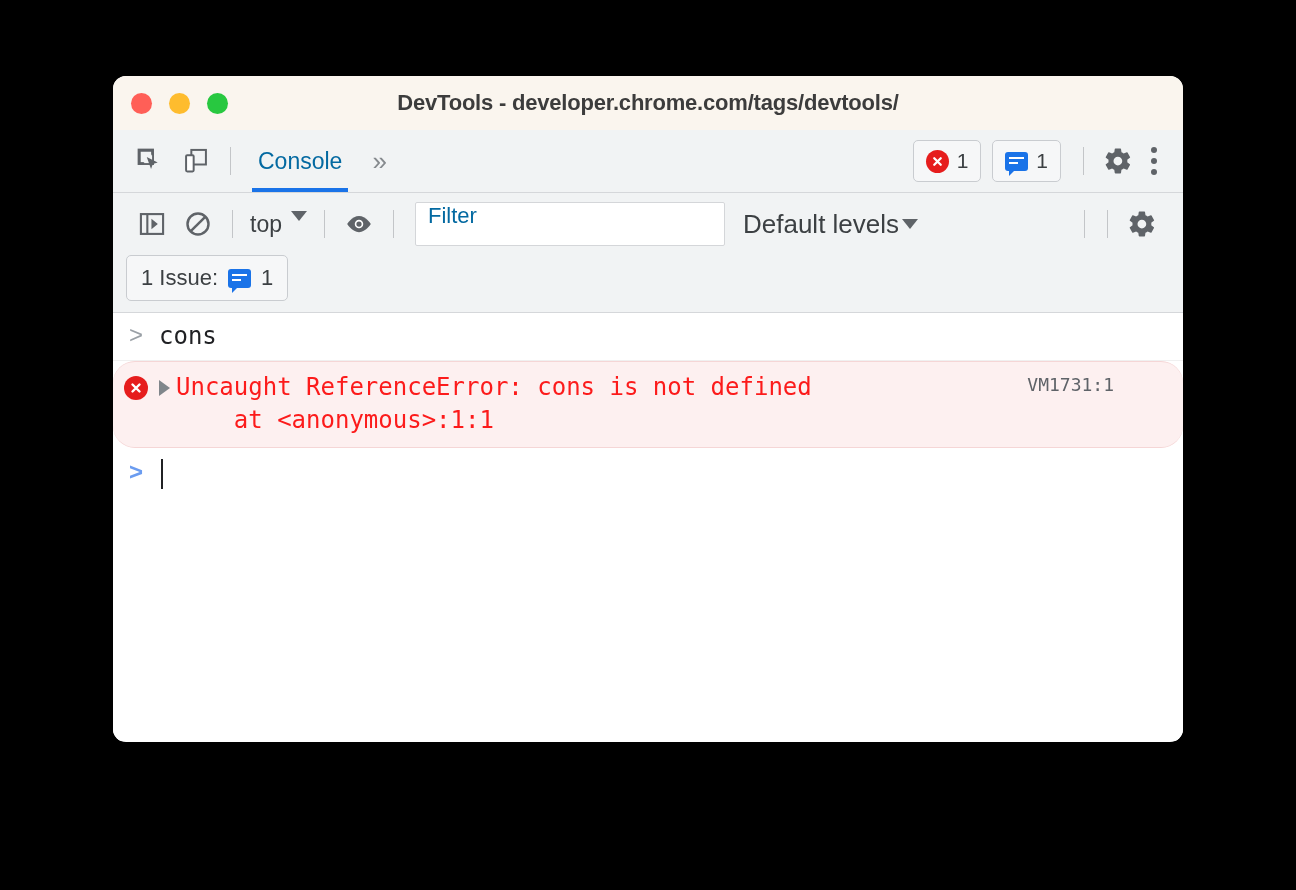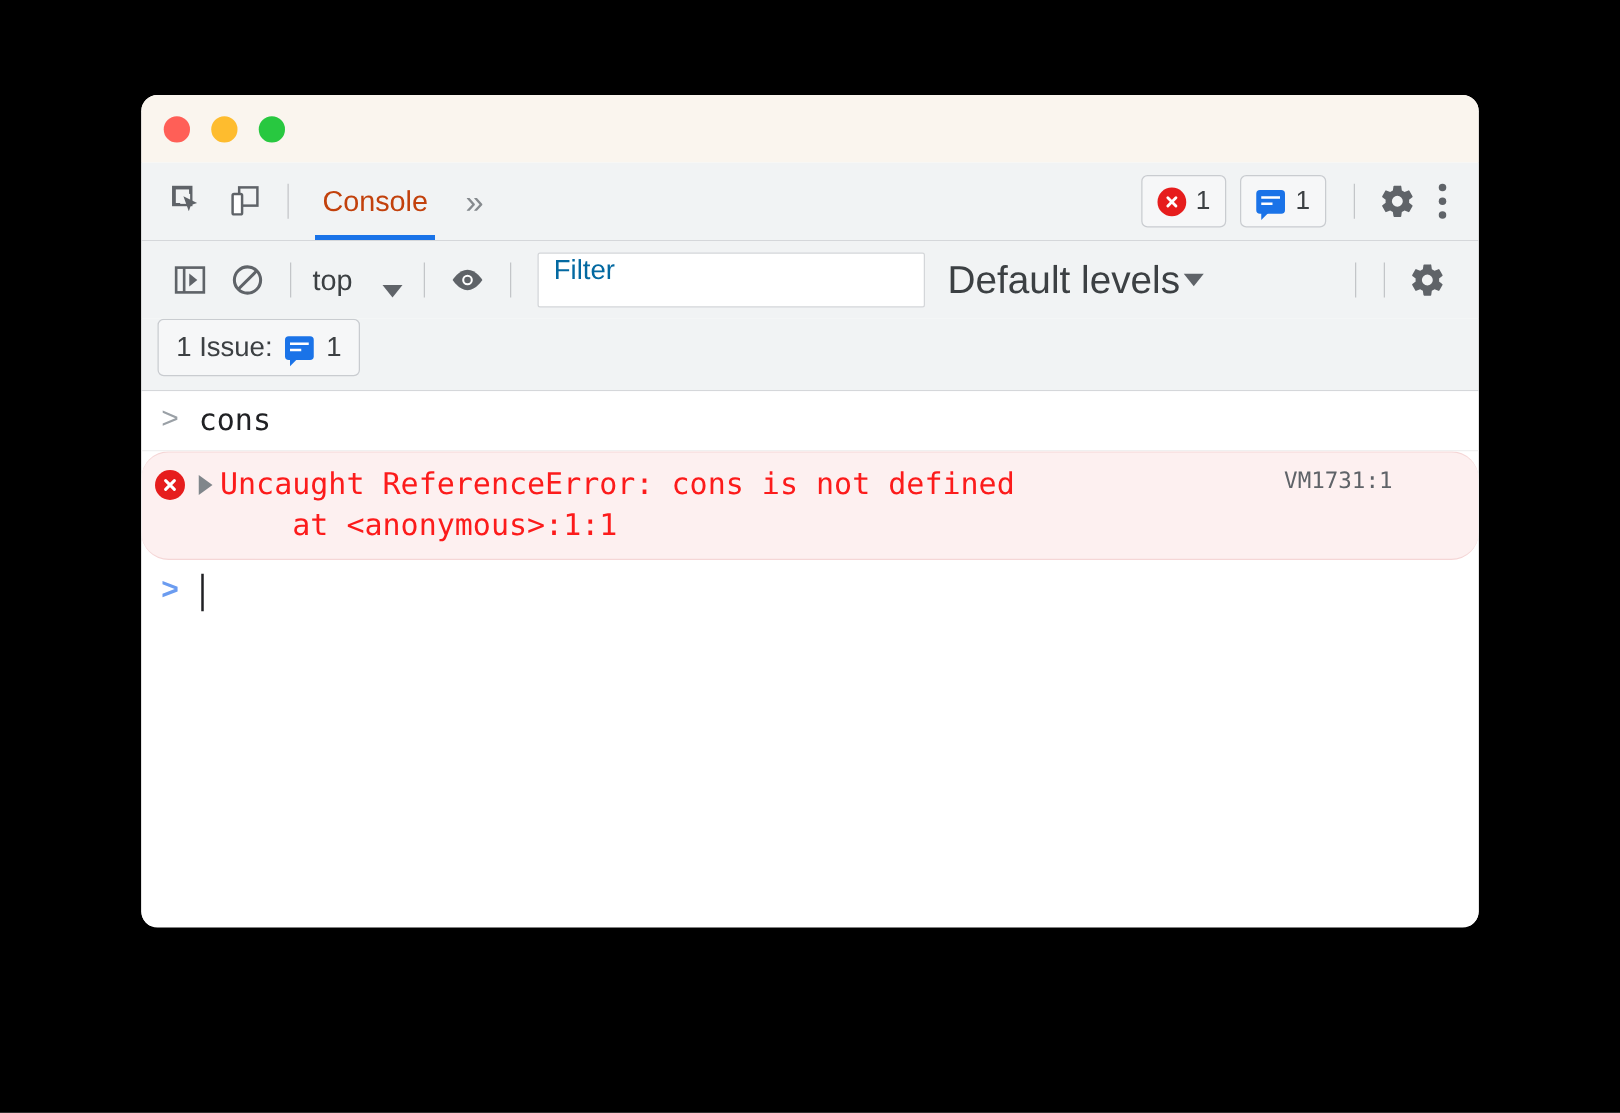--- a/index.html
+++ b/index.html
@@ -97,21 +97,21 @@
     font-size: 23px;
     color: #5f6368;
     padding: 0 16px;
     height: 62px;
     display: flex;
     align-items: center;
     position: relative;
     cursor: pointer;
     white-space: nowrap;
   }
-  .tab.active { color: #c2410c; }
+  .tab.active { color: #0369a1; }
   .tab.active::after {
     content: "";
     position: absolute;
     left: 10px;
     right: 10px;
     bottom: 0;
     height: 4px;
     background: #1a73e8;
   }
   .chev-more {
@@ -197,22 +197,22 @@
     background: #f1f3f4;
     display: flex;
     align-items: center;
     position: relative;
   }
   .consolebar .tb-icon:first-child { margin-left: 16px; }
   .ctx-select {
     font-size: 23px;
     color: #3c4043;
     display: flex;
-    align-items: flex-end;
-    gap: 24px;
+    align-items: flex-start;
+    gap: 9px;
     padding: 0 6px;
     cursor: pointer;
   }
   .caret {
     width: 0; height: 0;
     border-left: 8px solid transparent;
     border-right: 8px solid transparent;
     border-top: 10px solid #5f6368;
   }
   .filter-input {
@@ -224,21 +224,21 @@
     margin-left: 10px;
     display: flex;
     align-items: flex-start;
     padding: 0 12px;
     box-sizing: border-box;
     font-size: 22px;
     color: #0369a1;
     cursor: text;
   }
   .levels {
-    font-size: 31px;
+    font-size: 26px;
     color: #3c4043;
     display: flex;
     align-items: center;
     gap: 3px;
     margin-left: 18px;
     cursor: pointer;
     white-space: nowrap;
   }
   .consolebar-right {
     position: absolute;
@@ -372,20 +372,21 @@
 
 <div id="stage">
   <div class="window">
 
     <div class="titlebar">
       <div class="traffic">
         <div class="dot red"></div>
         <div class="dot yellow"></div>
         <div class="dot green"></div>
       </div>
+      <div class="title-text">DevTools - developer.chrome.com/tags/devtools/</div>
     </div>
 
     <div class="tabbar">
       <div class="tb-icon">
         <svg width="28" height="28" viewBox="0 0 24 24">
           <path d="M3 3 h11 v4 M3 3 v11 h4" fill="none" stroke="#5f6368" stroke-width="1.7"></path>
           <path d="M3 3 h11 v3.2 M3 3 v11 h3.2" fill="none" stroke="#5f6368" stroke-width="1.6"></path>
           <rect x="2.2" y="2.2" width="12.4" height="12.4" fill="none" stroke="#5f6368" stroke-width="1.6"></rect>
           <path d="M9.2 8.6 L18.6 13.2 L14.4 14.6 L12.9 18.9 Z" fill="#5f6368"></path>
         </svg>

